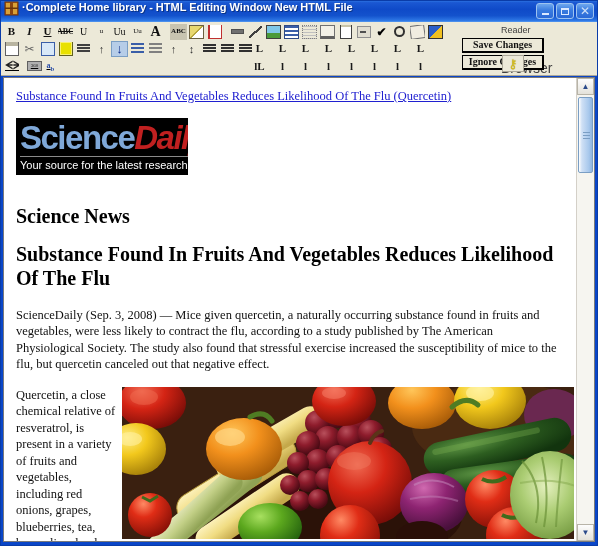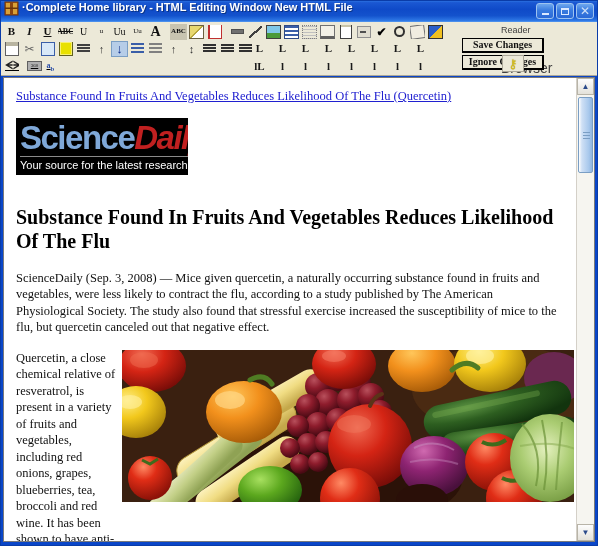--- a/index.html
+++ b/index.html
@@ -554,20 +554,21 @@
         <div class="link-row">
           <a class="doclink" href="#">Substance Found In Fruits And Vegetables Reduces Likelihood Of The Flu (Quercetin)</a>
         </div>
 
         <div id="sd-logo">
           <div id="sd-wordmark"><span id="sd-science">Science</span><span id="sd-daily">Daily</span></div>
           <div id="sd-rule"></div>
           <div id="sd-tag">Your source for the latest research news</div>
         </div>
 
+        <h1 id="section-title">Science News</h1>
         <h2 id="article-title">Substance Found In Fruits And Vegetables Reduces Likelihood Of The Flu</h2>
         <p id="lede">ScienceDaily (Sep. 3, 2008) — Mice given quercetin, a naturally occurring substance found in fruits and vegetables, were less likely to contract the flu, according to a study published by The American Physiological Society. The study also found that stressful exercise increased the susceptibility of mice to the flu, but quercetin canceled out that negative effect.</p>
 
         <div id="body-flow">
           <div id="sidecol">Quercetin, a close chemical relative of resveratrol, is present in a variety of fruits and vegetables, including red onions, grapes, blueberries, tea, broccoli and red wine. It has been shown to have anti-</div>
 
           <div id="photo">
             <svg width="452" height="152" viewBox="0 0 452 152" preserveAspectRatio="none" aria-hidden="true">
               <defs>
                 <radialGradient id="gRed" cx="35%" cy="28%" r="75%">

